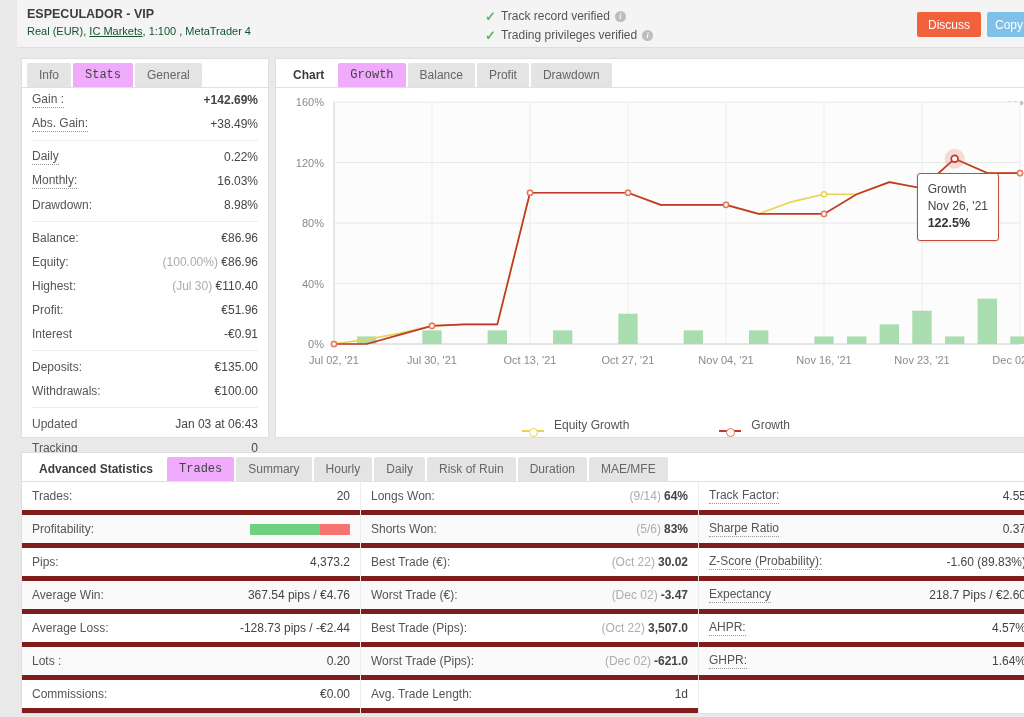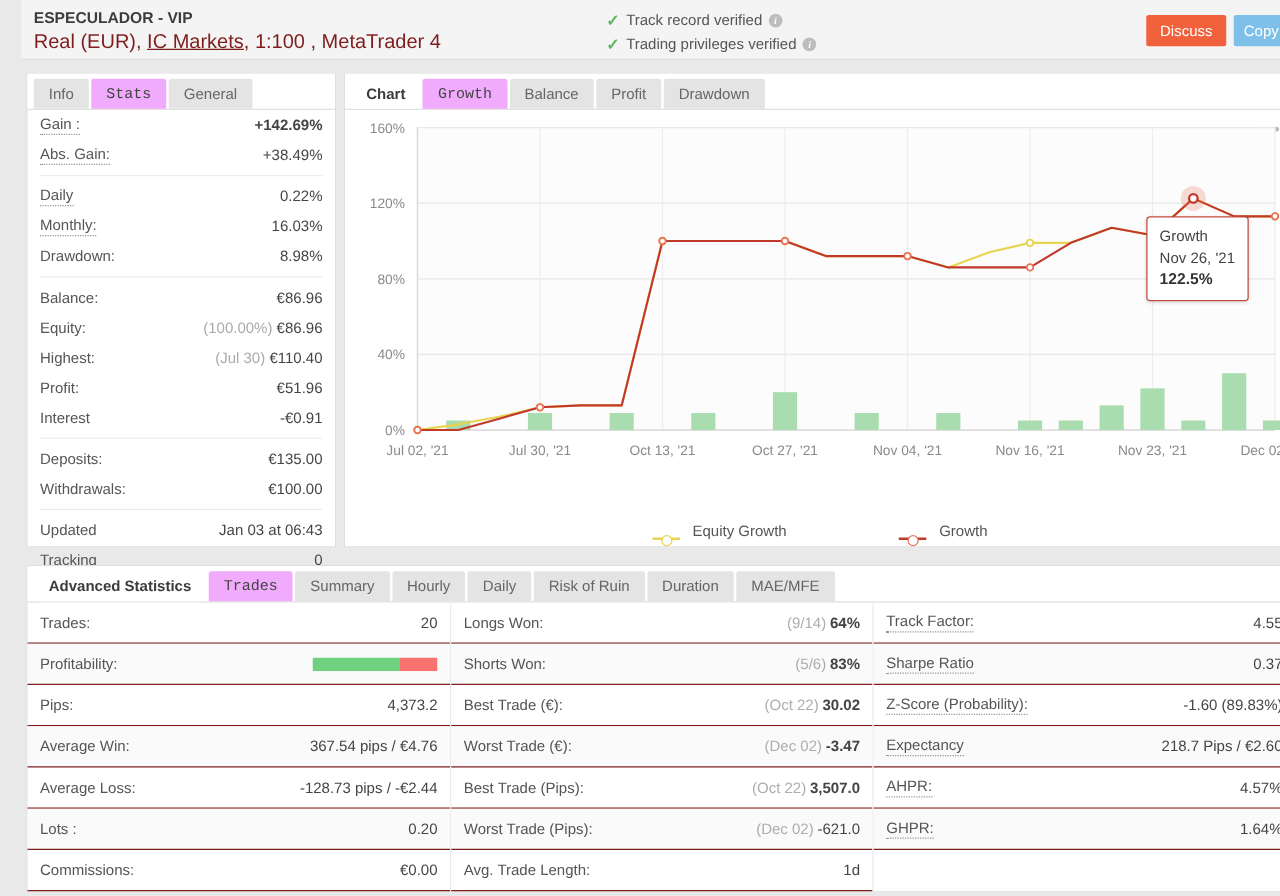--- a/index.html
+++ b/index.html
@@ -18,21 +18,21 @@
     position: absolute; left: 0; top: 0; width: 1024px; height: 48px;
     background: #f4f4f4;
     border-bottom: 1px solid #dddddd;
   }
   .acct-title {
     position: absolute; left: 10px; top: 7px;
     font-size: 12.5px; font-weight: bold; color: #3c3c3c;
   }
   .acct-sub {
     position: absolute; left: 10px; top: 25px;
-    font-size: 16px; color: #7f1d1d;
+    font-size: 11px; color: #14532d;
   }
   .acct-sub .broker { text-decoration: underline; }
   .verify-block { position: absolute; left: 468px; top: 8px; }
   .verify-row { display: flex; align-items: center; height: 16px; margin-bottom: 3px; }
   .check { color: #5cb85c; font-size: 13px; font-weight: bold; margin-right: 5px; line-height: 1; }
   .verify-txt { font-size: 12px; color: #555; }
   .info-i {
     display: inline-block; width: 11px; height: 11px; border-radius: 50%;
     background: #bdbdbd; color: #fff; font-size: 8px; font-style: italic;
     font-weight: bold; text-align: center; line-height: 11px;
@@ -111,21 +111,21 @@
   }
   .tooltip .tt-val { font-weight: bold; font-size: 12.5px; color: #333; }
 
   
   .stats-body { display: flex; width: 1014px; }
   .stats-col { width: 338px; }
   .stats-col + .stats-col { border-left: 1px solid #ececec; }
   .srow {
     display: flex; justify-content: space-between; align-items: center;
     height: 33px; padding: 0 10px; font-size: 12px;
-    border-bottom: 1px solid #7f1d1d;
+    border-bottom: 5px solid #7f1d1d;
   }
   .srow:nth-child(even) { background: #fafafa; }
   .srow .sk { color: #555; white-space: nowrap; }
   .srow .sv { color: #444; text-align: right; white-space: nowrap; }
   .srow .sv .pre { color: #adadad; margin-right: 3px; }
   .profbar {
     width: 100px; height: 11px; display: flex; overflow: hidden; border-radius: 1px;
   }
   .profbar .g { background: #6fd17f; }
   .profbar .r { background: #f8736f; }
@@ -399,21 +399,21 @@
           <div class="srow">
             <span class="sk">Worst Trade (€):</span>
             <span class="sv"><span class="pre">(Dec 02)</span><span style="font-weight: bold;">-3.47</span></span>
           </div>
           <div class="srow">
             <span class="sk">Best Trade (Pips):</span>
             <span class="sv"><span class="pre">(Oct 22)</span><span style="font-weight: bold;">3,507.0</span></span>
           </div>
           <div class="srow">
             <span class="sk">Worst Trade (Pips):</span>
-            <span class="sv"><span class="pre">(Dec 02)</span><span style="font-weight: normal;">-621.0</span></span>
+            <span class="sv"><span class="pre">(Dec 02)</span><span style="font-weight: bold;">-621.0</span></span>
           </div>
           <div class="srow">
             <span class="sk">Avg. Trade Length:</span>
             <span class="sv"><span>1d</span></span>
           </div>
         </div>
       <div class="stats-col" id="stats-col-3">
           <div class="srow">
             <span class="sk dashed">Track Factor:</span>
             <span class="sv"><span>4.55</span></span>

